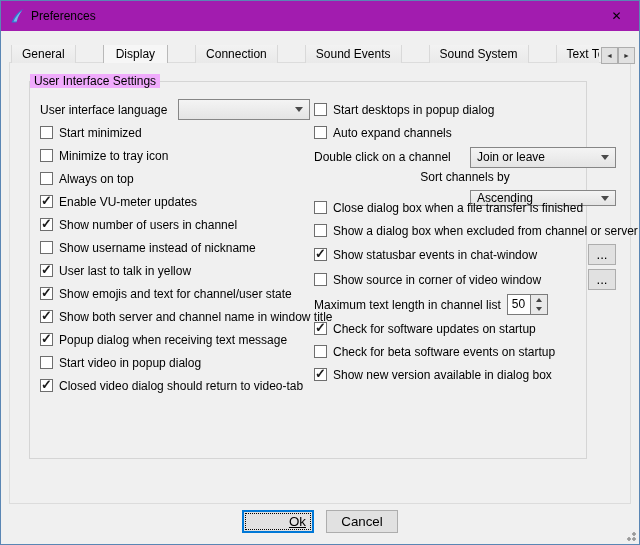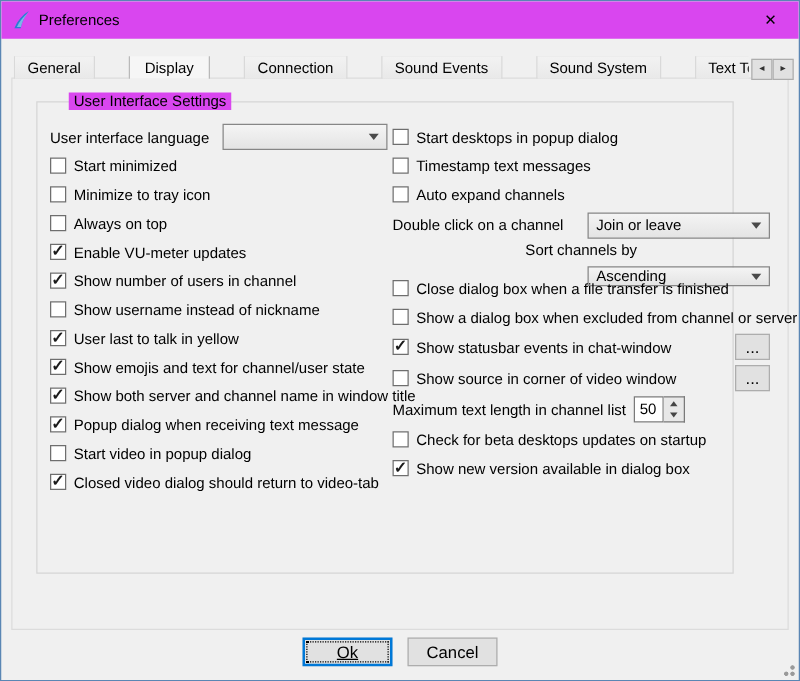--- a/index.html
+++ b/index.html
@@ -3,41 +3,41 @@
 <meta charset="utf-8">
 <style>
   html,body{margin:0;padding:0;background:#cfcfcf;}
   .window{
     width:640px;height:545px;box-sizing:border-box;position:relative;
     background:#f0f0f0;border:1px solid #5a86b4;
     font-family:"Liberation Sans",sans-serif;font-size:12px;color:#000;
     overflow:hidden;
   }
   
-  .titlebar{height:30px;background:#d946ef;display:flex;align-items:center;}
+  .titlebar{height:30px;background:#a21caf;display:flex;align-items:center;}
   .app-icon{width:16px;height:16px;margin:0 6px 0 8px;flex:0 0 16px;}
   .title-text{font-size:12px;}
   .close-btn{margin-left:auto;width:45px;height:30px;display:flex;align-items:center;justify-content:center;font-size:12px;color:#000;cursor:default;}
   
   .tabpage{position:absolute;left:8px;right:8px;top:61px;height:440px;border:1px solid #dcdcdc;background:#f0f0f0;}
   .tabbar{position:absolute;left:10px;top:44px;right:40px;height:18px;display:flex;overflow:hidden;align-items:flex-end;gap:28px;}
   .tab{
     padding:2px 10px 2px 10px;border:1px solid #d9d9d9;border-bottom:none;
     background:linear-gradient(#f2f2f2,#e9e9e9);white-space:nowrap;margin-right:-1px;
     height:14px;line-height:14px;
   }
   .tab.selected{
     background:#f6f6f6;border-color:#b9b9b9;position:relative;z-index:2;
     padding:4px 12px 3px 12px;height:14px;margin-bottom:-1px;
   }
   .tab-scroll{position:absolute;right:4px;top:46px;height:17px;width:34px;display:flex;z-index:3;}
   .tab-scroll button{flex:1;border:1px solid #adadad;background:#e1e1e1;font-size:7px;padding:0;line-height:15px;color:#333;}
   
   .groupbox{position:absolute;left:28px;top:80px;width:556px;height:376px;border:1px solid #d5d5d5;}
-  .groupbox-title{position:absolute;top:-8px;left:25px;background:#d946ef;padding:0 4px;}
+  .groupbox-title{position:absolute;top:-8px;left:0;background:#f0abfc;padding:0 4px;}
   .col-left{position:absolute;left:10px;top:16px;width:270px;}
   .col-right{position:absolute;left:284px;top:16px;width:302px;}
   .row{display:flex;align-items:center;height:23px;gap:6px;}
   
   .cb{width:13px;height:13px;box-sizing:border-box;background:#fff;border:1px solid #6e6e6e;position:relative;flex:0 0 13px;}
   .cb.checked::after{
     content:"✓";position:absolute;left:0px;top:-3px;font-size:13px;font-weight:bold;color:#1b1b1b;
   }
   .cb-label{white-space:nowrap;}
   
@@ -57,21 +57,21 @@
   .tri-up{width:0;height:0;border-left:3px solid transparent;border-right:3px solid transparent;border-bottom:4px solid #444;}
   .tri-down{width:0;height:0;border-left:3px solid transparent;border-right:3px solid transparent;border-top:4px solid #444;}
   
   .dots-btn{width:28px;height:21px;box-sizing:border-box;border:1px solid #adadad;background:#e1e1e1;text-align:center;line-height:16px;margin-left:auto;}
   
   .btnrow{position:absolute;left:0;right:0;bottom:11px;display:flex;justify-content:center;gap:12px;}
   .btn{
     width:72px;height:23px;box-sizing:border-box;border:1px solid #adadad;background:#e1e1e1;
     text-align:center;line-height:20px;
   }
-  .btn.default{border:2px solid #0078d7;outline:1px dotted #000;outline-offset:-4px;line-height:18px;text-decoration:underline;}
+  .btn.default{border:2px solid #0078d7;outline:1px dotted #000;outline-offset:-4px;line-height:18px;text-decoration:underline;text-align:right;}
   
   .grip{position:absolute;right:3px;bottom:3px;width:12px;height:12px;
     background:
       radial-gradient(circle at 10px 10px,#9a9a9a 1.5px,transparent 2px),
       radial-gradient(circle at 10px 5px,#9a9a9a 1.5px,transparent 2px),
       radial-gradient(circle at 5px 10px,#9a9a9a 1.5px,transparent 2px);
   }
 </style>
 </head>
 <body>
@@ -165,24 +165,20 @@
         <span class="cb checked"></span>
         <span class="cb-label">Closed video dialog should return to video-tab</span>
       </div>
     </div>
 
     <div class="col-right">
 
       <div class="row">
         <span class="cb"></span>
         <span class="cb-label">Start desktops in popup dialog</span>
-      </div>
-      <div class="row">
-        <span class="cb"></span>
-        <span class="cb-label">Timestamp text messages</span>
       </div>
       <div class="row">
         <span class="cb"></span>
         <span class="cb-label">Auto expand channels</span>
       </div>
 
       <div class="row" style="height:26px;">
         <span>Double click on a channel</span>
         <div class="combo combo-right">
           <span>Join or leave</span>
@@ -228,22 +224,26 @@
                 <i class="tri-up"></i>
               </span>
             <span>
                 <i class="tri-down"></i>
               </span>
           </span>
         </div>
       </div>
 
       <div class="row">
-        <span class="cb"></span>
-        <span class="cb-label">Check for beta desktops updates on startup</span>
+        <span class="cb checked"></span>
+        <span class="cb-label">Check for software updates on startup</span>
+      </div>
+      <div class="row">
+        <span class="cb"></span>
+        <span class="cb-label">Check for beta software events on startup</span>
       </div>
       <div class="row">
         <span class="cb checked"></span>
         <span class="cb-label">Show new version available in dialog box</span>
       </div>
     </div>
   </div>
 
   <div class="btnrow">
     <button class="btn default">Ok</button>

